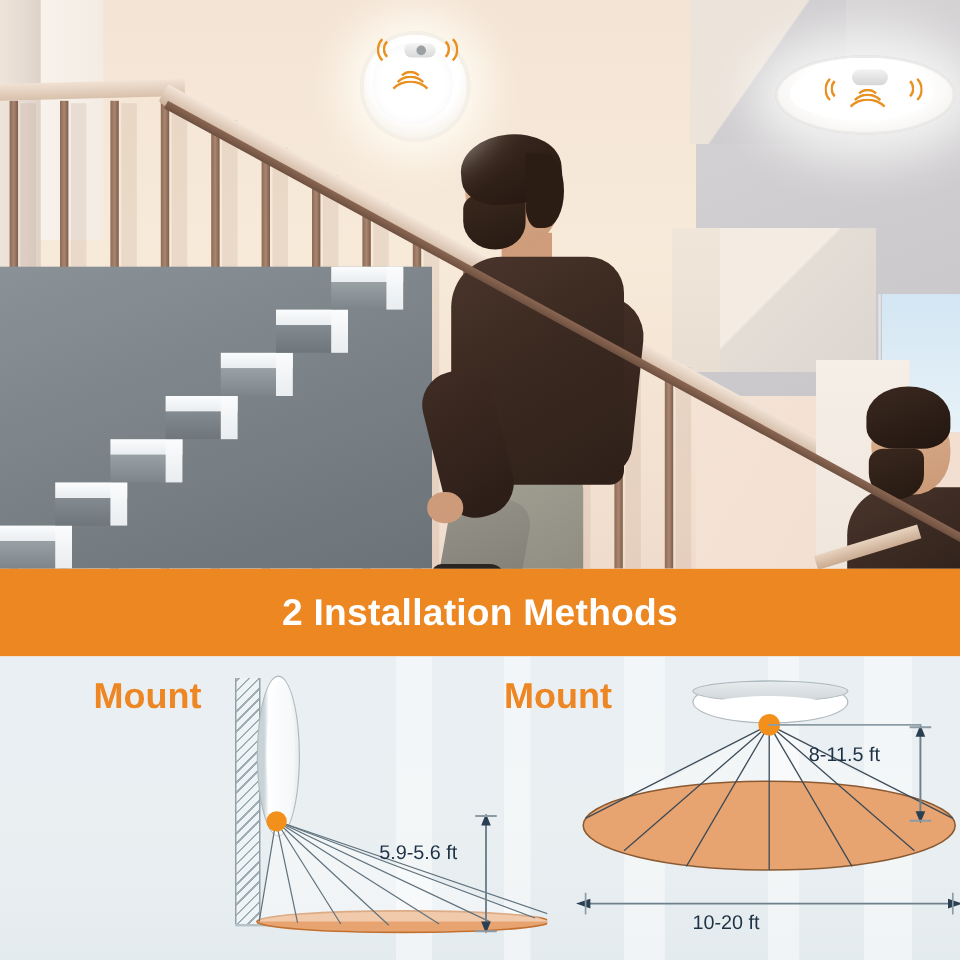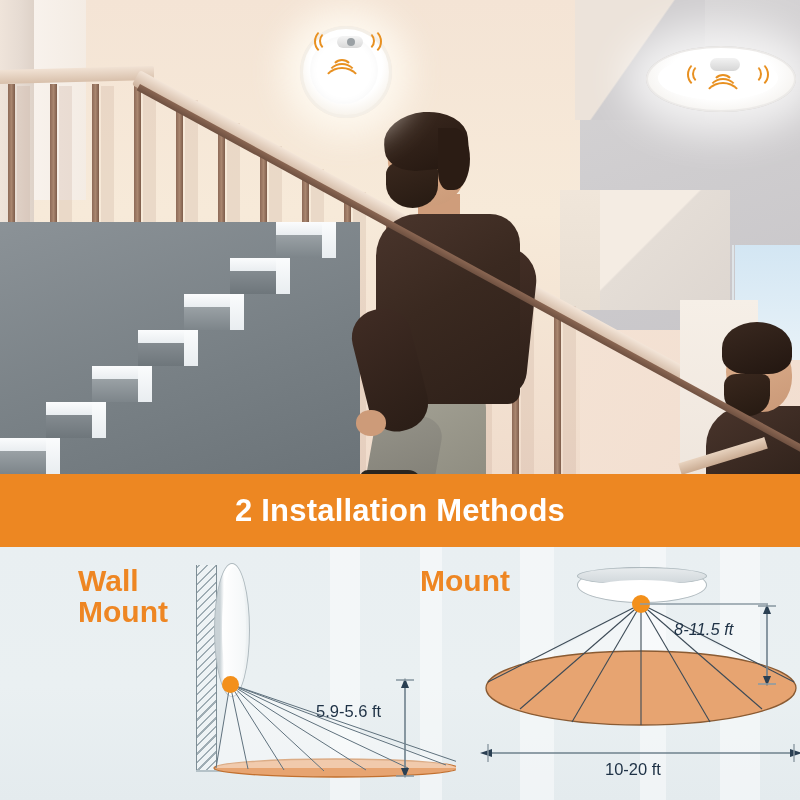--- a/index.html
+++ b/index.html
@@ -305,21 +305,20 @@
 
   <div class="diagram">
     <div class="stripe" style="left:330px;width:30px;"></div>
     <div class="stripe" style="left:420px;width:22px;"></div>
     <div class="stripe" style="left:520px;width:34px;"></div>
     <div class="stripe" style="left:640px;width:26px;"></div>
     <div class="stripe" style="left:720px;width:40px;"></div>
   </div>
 
   <div class="mount-title" style="left:78px;top:566px;">
-    <div>Wall</div>
     <div>Mount</div>
   </div>
 
   <div class="mount-title" style="left:420px;top:566px;">
     <div>Mount</div>
   </div>
 
   <div class="hatch-wall"></div>
   <div class="wall-lamp"></div>
   <div class="wall-lamp-face"></div>
@@ -362,34 +361,34 @@
       <line x1="165" y1="8" x2="44" y2="113"></line>
       <line x1="165" y1="8" x2="96" y2="126"></line>
       <line x1="165" y1="8" x2="165" y2="129"></line>
       <line x1="165" y1="8" x2="234" y2="126"></line>
       <line x1="165" y1="8" x2="286" y2="113"></line>
       <line x1="165" y1="8" x2="318" y2="86"></line>
     </g>
   </svg>
   <div class="sensor-dot" style="left:632px;top:595px;width:18px;height:18px;"></div>
 
-  <div class="dim-label" style="left:674px;top:620px;font-style:italic;">8-11.5 ft</div>
+  <div class="dim-label" style="left:674px;top:620px;">8-11.5 ft</div>
   <svg width="20" height="92" style="position:absolute;left:757px;top:602px;">
     <line x1="10" y1="8" x2="10" y2="78" stroke="#6e808c" stroke-width="1.6"></line>
     <polygon points="10,2 6,12 14,12" fill="#2a3f52"></polygon>
     <polygon points="10,84 6,74 14,74" fill="#2a3f52"></polygon>
     <line x1="1" y1="4" x2="19" y2="4" stroke="#8d9ba4" stroke-width="1.6"></line>
     <line x1="1" y1="82" x2="19" y2="82" stroke="#8d9ba4" stroke-width="1.6"></line>
   </svg>
   <svg width="130" height="12" style="position:absolute;left:640px;top:598px;">
     <line x1="0" y1="6" x2="128" y2="6" stroke="#8d9ba4" stroke-width="1.4"></line>
   </svg>
 
   <svg width="330" height="22" style="position:absolute;left:476px;top:742px;">
     <line x1="12" y1="11" x2="318" y2="11" stroke="#6e808c" stroke-width="1.6"></line>
     <polygon points="4,11 16,7 16,15" fill="#2a3f52"></polygon>
     <polygon points="326,11 314,7 314,15" fill="#2a3f52"></polygon>
     <line x1="12" y1="2" x2="12" y2="20" stroke="#8d9ba4" stroke-width="1.4"></line>
     <line x1="318" y1="2" x2="318" y2="20" stroke="#8d9ba4" stroke-width="1.4"></line>
   </svg>
-  <div class="dim-label" style="left:577px;top:760px;margin-left:28px;">10-20 ft</div>
+  <div class="dim-label" style="left:577px;top:760px;">10-20 ft</div>
 
 </div>
 
 </body></html>

